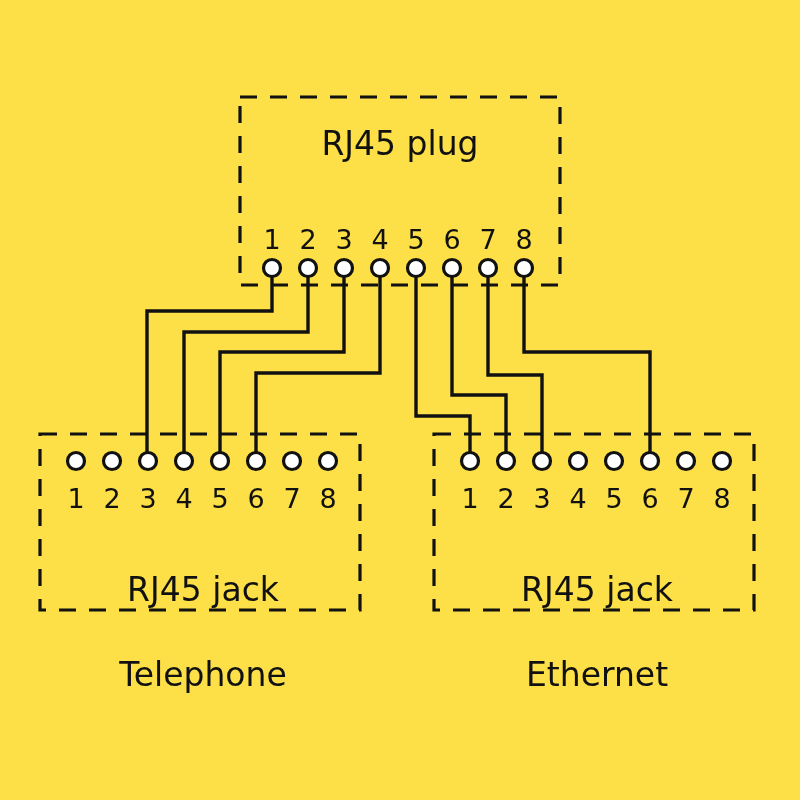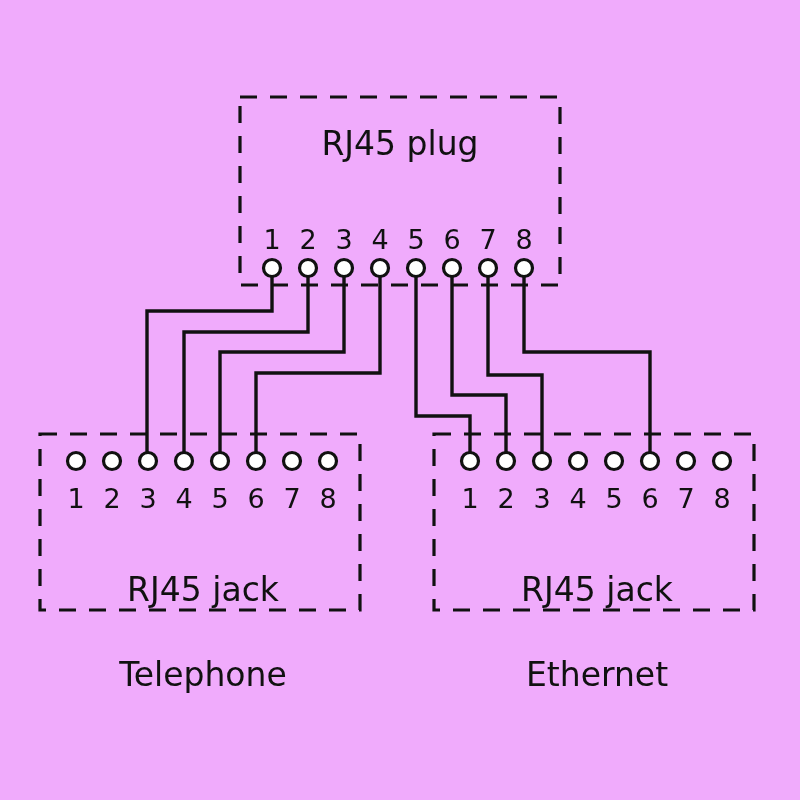--- a/index.html
+++ b/index.html
@@ -4,21 +4,21 @@
 <style>
   html, body {
     margin: 0;
     padding: 0;
     background: #ffffff;
   }
   #stage {
     position: relative;
     width: 800px;
     height: 800px;
-    background: #f0abfc;
+    background: #fde047;
     font-family: "DejaVu Sans", sans-serif;
     overflow: hidden;
   }
   svg#diagram {
     position: absolute;
     left: 0;
     top: 0;
     width: 800px;
     height: 800px;
     display: block;

